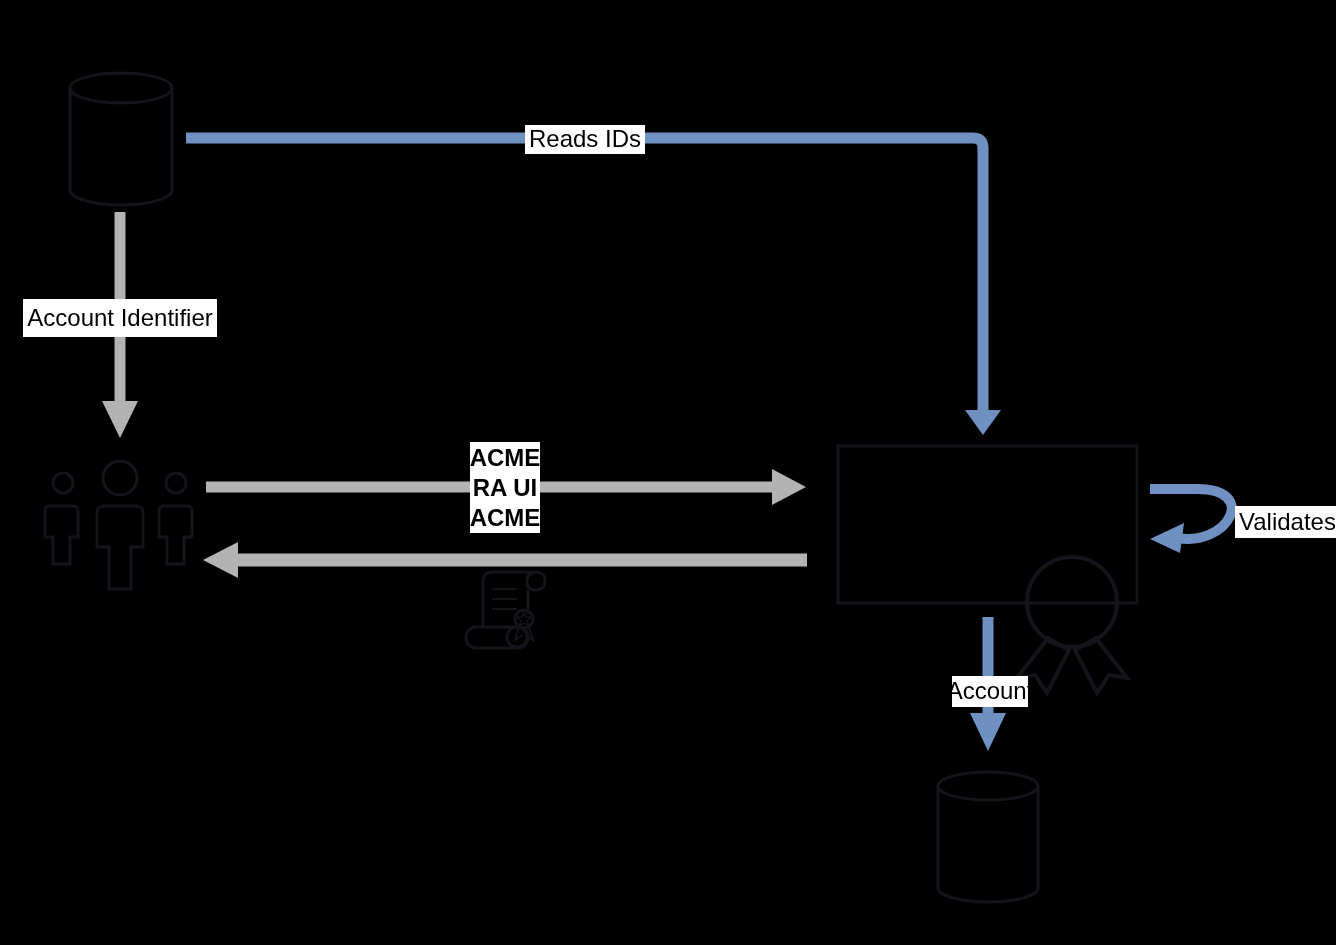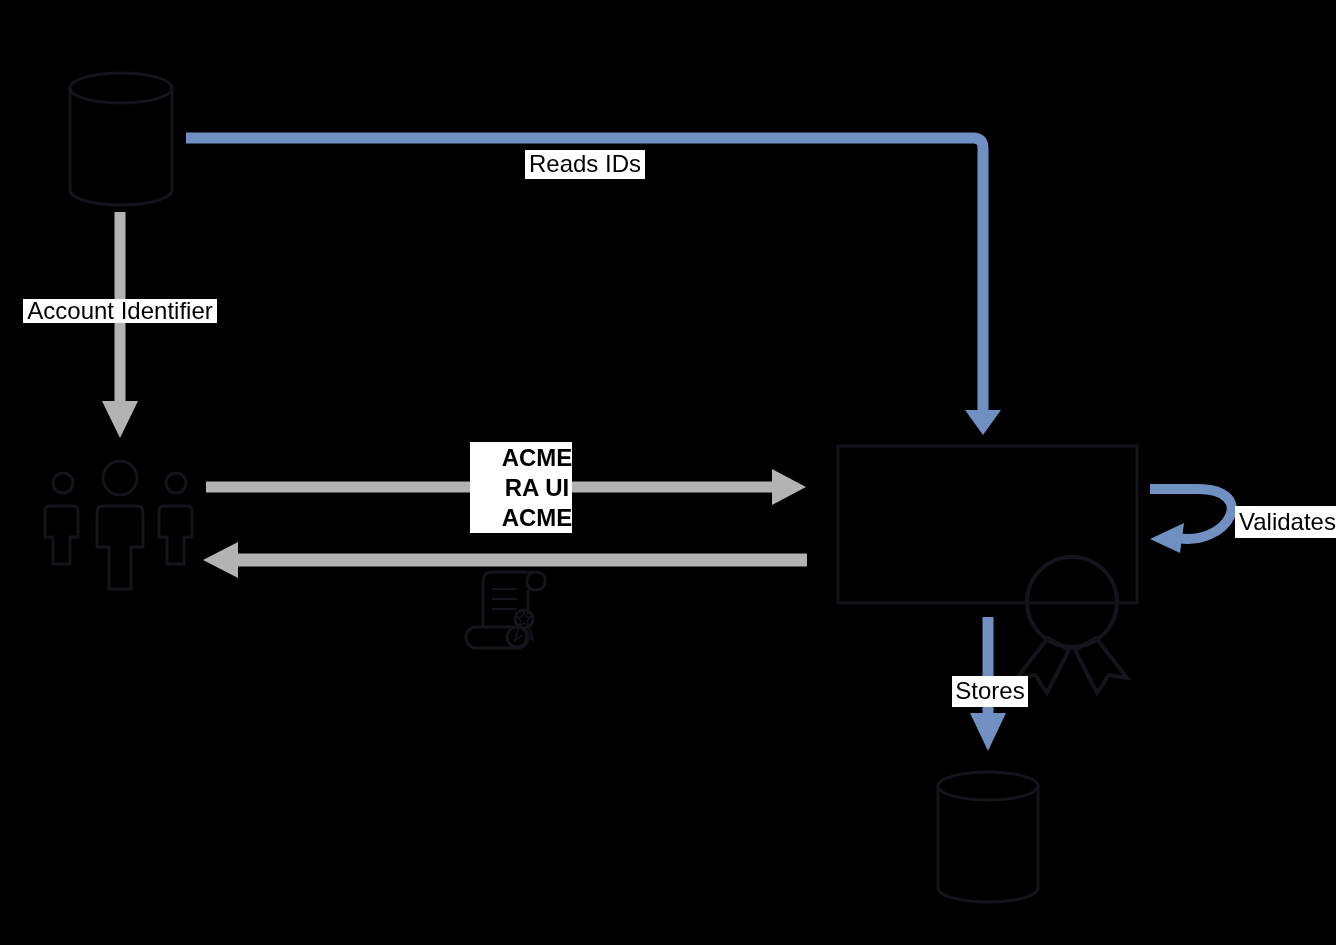--- a/index.html
+++ b/index.html
@@ -22,24 +22,23 @@
     align-items: center;
     justify-content: center;
     white-space: nowrap;
   }
   .label.multiline {
     flex-direction: column;
     font-weight: bold;
     line-height: 30px;
     white-space: normal;
     text-align: center;
-    padding-left: 32px;
   }
-  #reads-ids-label       { left: 525px;  top: 125px; width: 120px; height: 29px; margin-top: 25px; }
-  #account-id-label      { left: 23px;   top: 299px; width: 194px; height: 24px; }
+  #reads-ids-label       { left: 525px;  top: 125px; width: 120px; height: 29px; }
+  #account-id-label      { left: 23px;   top: 299px; width: 194px; height: 38px; }
   #acme-label            { left: 470px;  top: 442px; width: 70px;  height: 91px; }
   #validates-label       { left: 1235px; top: 506px; width: 101px; height: 32px; justify-content: flex-start; padding-left: 4px; }
   #stores-label          { left: 952px;  top: 676px; width: 76px;  height: 31px; }
 </style>
 </head>
 <body>
 
 <div class="canvas">
 
   <svg width="1336" height="945" viewBox="0 0 1336 945">
@@ -115,15 +114,15 @@
   <div class="label" id="account-id-label">Account Identifier</div>
 
   <div class="label multiline" id="acme-label">
     <div>ACME</div>
     <div>RA UI</div>
     <div>ACME</div>
   </div>
 
   <div class="label" id="validates-label">Validates</div>
 
-  <div class="label" id="stores-label">Stores</div>
+  <div class="label" id="stores-label">Account</div>
 
 </div>
 
 </body></html>

